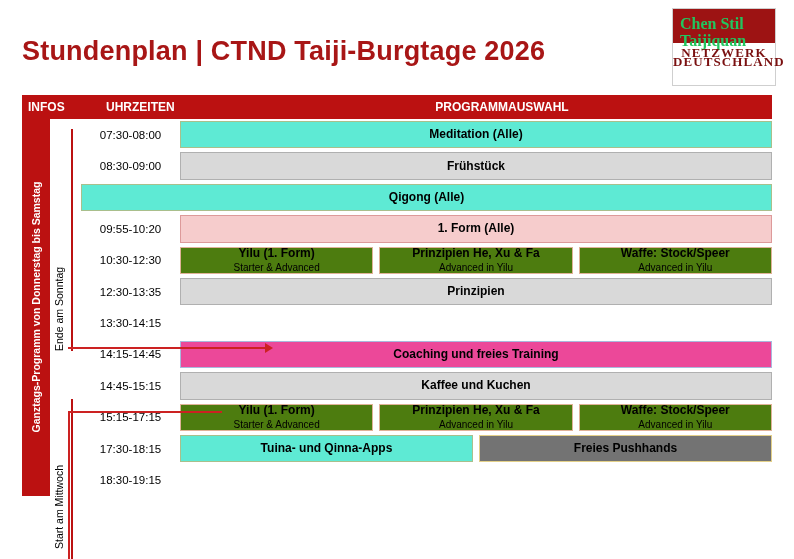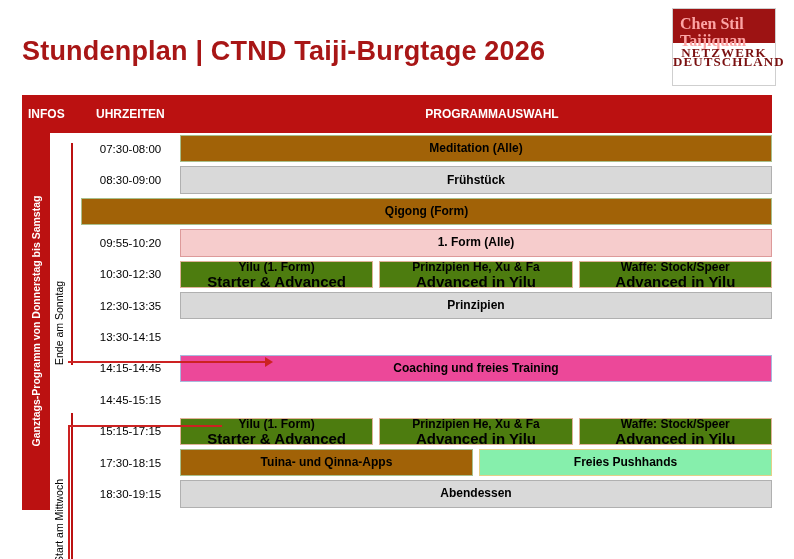--- a/index.html
+++ b/index.html
@@ -33,21 +33,21 @@
     top: 8px;
     width: 104px;
     height: 78px;
     background: #ffffff;
     border: 1px solid #cfcfcf;
     box-sizing: border-box;
   }
   .logo-top {
     height: 34px;
     background: #9d1313;
-    color: #fca5a5;
+    color: #22c55e;
     font-family: "Liberation Serif", serif;
     font-size: 16px;
     line-height: 17px;
     padding: 6px 0 0 7px;
     box-sizing: border-box;
     font-weight: bold;
   }
   .logo-bottom {
     height: 26px;
     text-align: center;
@@ -64,26 +64,27 @@
   
   .table-wrap {
     position: absolute;
     left: 22px;
     top: 95px;
     width: 750px;
   }
 
   .header-row {
     display: flex;
-    height: 38px;
+    height: 24px;
     background: #bb1111;
     color: #ffffff;
     font-size: 12px;
     font-weight: bold;
     align-items: center;
+    gap: 10px;
   }
   .h-infos { width: 60px; padding-left: 6px; box-sizing: border-box; }
   .h-times { width: 130px; text-align: left; padding-left: 14px; box-sizing: border-box; }
   .h-prog  { flex: 1; text-align: center; }
 
   .body-area {
     position: relative;
     display: flex;
   }
 
@@ -158,33 +159,33 @@
     align-items: center;
     justify-content: center;
     font-size: 12px;
     font-weight: bold;
     color: #000000;
     text-align: center;
     box-sizing: border-box;
     line-height: 13px;
   }
   .block .sub {
-    font-size: 15px;
-    font-weight: bold;
+    font-size: 10px;
+    font-weight: normal;
     margin-top: 1px;
   }
   .b-full { flex: 1; }
   .b-third { flex: 1; }
 
-  .c-green  { background: #a16207; border-color: #a9bf8c; }
+  .c-green  { background: #5eead4; border-color: #a9bf8c; }
   .c-gray   { background: #d9d9d9; border-color: #b0b0b0; }
   .c-pink   { background: #f6cccc; border-color: #dd9a9a; }
   .c-orange { background: #4d7c0f; border-color: #e0b298; }
   .c-blue   { background: #ec4899; border-color: #a8b9dd; }
-  .c-yellow { background: #86efac; border-color: #e3d089; text-align: right; }
+  .c-yellow { background: #737373; border-color: #e3d089; text-align: right; }
 
   
   .arrow-h {
     position: absolute;
     height: 2px;
     background: #cc2222;
   }
   .arrow-v {
     position: absolute;
     width: 2px;
@@ -252,21 +253,21 @@
           <div class="time-cell">08:30-09:00</div>
           <div class="blocks">
             <div class="block c-gray b-full">
               <div>Frühstück</div>
             </div>
           </div>
         </div>
         <div class="row">
           <div class="blocks">
             <div class="block c-green b-full">
-              <div>Qigong (Form)</div>
+              <div>Qigong (Alle)</div>
             </div>
           </div>
         </div>
         <div class="row">
           <div class="time-cell">09:55-10:20</div>
           <div class="blocks">
             <div class="block c-pink b-full">
               <div>1. Form (Alle)</div>
             </div>
           </div>
@@ -302,20 +303,25 @@
         <div class="row">
           <div class="time-cell">14:15-14:45</div>
           <div class="blocks">
             <div class="block c-blue b-full">
               <div>Coaching und freies Training</div>
             </div>
           </div>
         </div>
         <div class="row">
           <div class="time-cell">14:45-15:15</div>
+          <div class="blocks">
+            <div class="block c-gray b-full">
+              <div>Kaffee und Kuchen</div>
+            </div>
+          </div>
         </div>
         <div class="row">
           <div class="time-cell">15:15-17:15</div>
           <div class="blocks">
             <div class="block c-orange b-third">
               <div>Yilu (1. Form)</div>
               <div class="sub">Starter &amp; Advanced</div>
             </div>
             <div class="block c-orange b-third">
               <div>Prinzipien He, Xu &amp; Fa</div>
@@ -333,25 +339,20 @@
             <div class="block c-green b-full">
               <div>Tuina- und Qinna-Apps</div>
             </div>
             <div class="block c-yellow b-full">
               <div>Freies Pushhands</div>
             </div>
           </div>
         </div>
         <div class="row">
           <div class="time-cell">18:30-19:15</div>
-          <div class="blocks">
-            <div class="block c-gray b-full">
-              <div>Abendessen</div>
-            </div>
-          </div>
         </div>
       </div>
 
     <div class="arrow-h" style="left:46px; top:228px; width:200px;"></div>
     <div class="arrow-head-r" style="left:243px; top:224px;"></div>
 
     <div class="arrow-h" style="left:46px; top:292px; width:154px;"></div>
     <div class="arrow-v" style="left:46px; top:292px; height:152px;"></div>
 
   </div>

